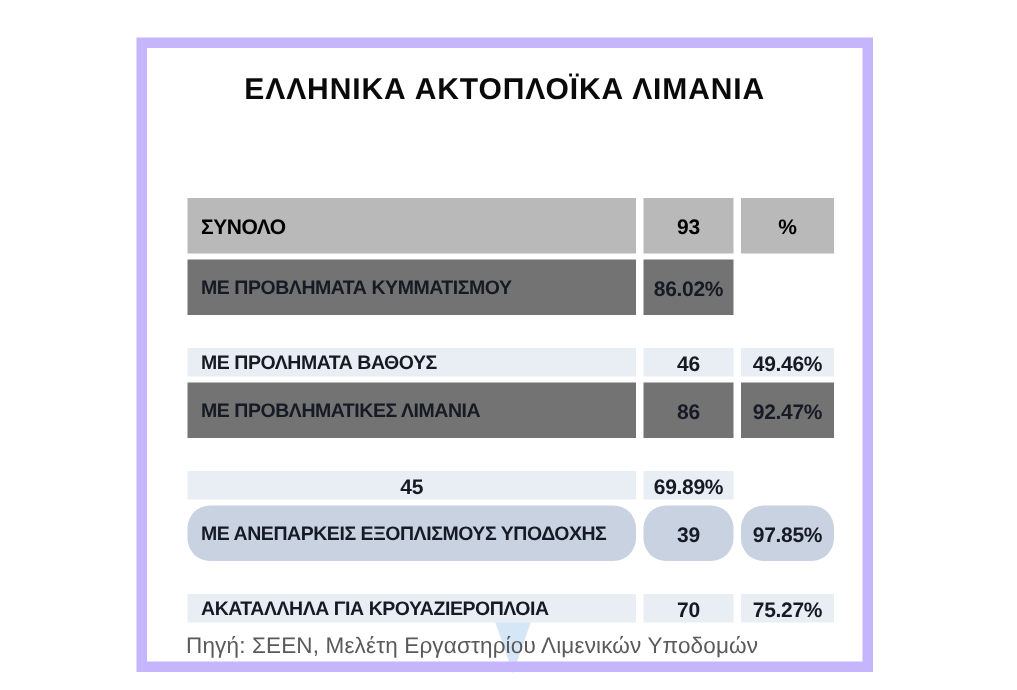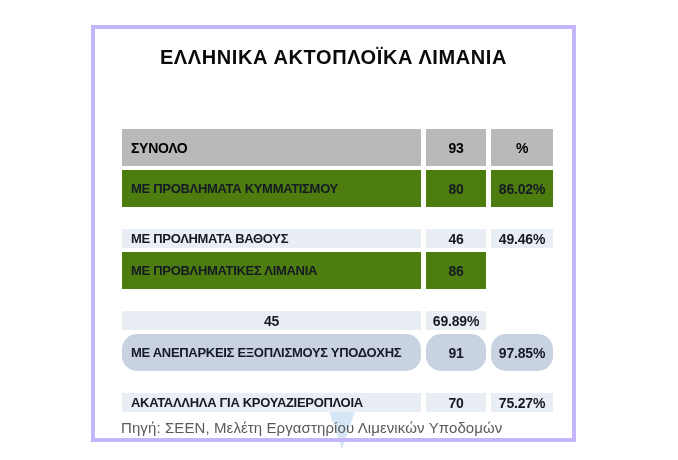--- a/index.html
+++ b/index.html
@@ -28,21 +28,21 @@
     border-right: 18px solid transparent;
     border-top: 52px solid rgba(178, 210, 238, 0.55);
     z-index: 0;
   }
   .frame {
     position: absolute;
     left: 91px;
     top: 25px;
     width: 477px;
     height: 409px;
-    border: 4px solid #c4b5fd;
+    border: 7px solid #c4b5fd;
     background: transparent;
     z-index: 1;
   }
   .figure-title {
     position: absolute;
     left: 0;
     right: 0;
     top: 17px;
     margin: 0;
     text-align: center;
@@ -80,21 +80,21 @@
     white-space: nowrap;
     overflow: hidden;
   }
   .cell.num {
     justify-content: center;
     font-size: 14px;
     letter-spacing: -0.2px;
   }
   .v-header .cell { background: #b9b9b9; color: #000000; }
   .v-header .cell.label { font-size: 14px; }
-  .v-blue .cell { background: #4d7c0f; }
+  .v-blue .cell { background: #737373; }
   .v-light .cell { background: #e9edf4; margin-top: 18px; }
   .v-bluegray .cell { background: #c8d2e1; border-radius: 15px; }
   .source-note {
     position: absolute;
     left: 26px;
     top: 390px;
     font-size: 15px;
     color: #5a5a5a;
     letter-spacing: 0.1px;
     white-space: nowrap;
@@ -112,43 +112,43 @@
 
     <div class="ptable">
   <div class="trow v-header">
     <div class="cell label">ΣΥΝΟΛΟ</div>
     <div class="cell num">93</div>
     <div class="cell num">%</div>
   </div>
 
   <div class="trow v-blue">
     <div class="cell label">ΜΕ ΠΡΟΒΛΗΜΑΤΑ ΚΥΜΜΑΤΙΣΜΟΥ</div>
-    <div class="cell num">80</div>
     <div class="cell num">86.02%</div>
   </div>
 
   <div class="trow v-light">
     <div class="cell label">ΜΕ ΠΡΟΛΗΜΑΤΑ ΒΑΘΟΥΣ</div>
     <div class="cell num">46</div>
     <div class="cell num">49.46%</div>
   </div>
 
   <div class="trow v-blue">
     <div class="cell label">ΜΕ ΠΡΟΒΛΗΜΑΤΙΚΕΣ ΛΙΜΑΝΙΑ</div>
     <div class="cell num">86</div>
+    <div class="cell num">92.47%</div>
   </div>
 
   <div class="trow v-light">
     <div class="cell num">45</div>
     <div class="cell num">69.89%</div>
   </div>
 
   <div class="trow v-bluegray">
     <div class="cell label">ΜΕ ΑΝΕΠΑΡΚΕΙΣ ΕΞΟΠΛΙΣΜΟΥΣ ΥΠΟΔΟΧΗΣ</div>
-    <div class="cell num">91</div>
+    <div class="cell num">39</div>
     <div class="cell num">97.85%</div>
   </div>
 
   <div class="trow v-light">
     <div class="cell label">ΑΚΑΤΑΛΛΗΛΑ ΓΙΑ ΚΡΟΥΑΖΙΕΡΟΠΛΟΙΑ</div>
     <div class="cell num">70</div>
     <div class="cell num">75.27%</div>
   </div>
 </div>
 

